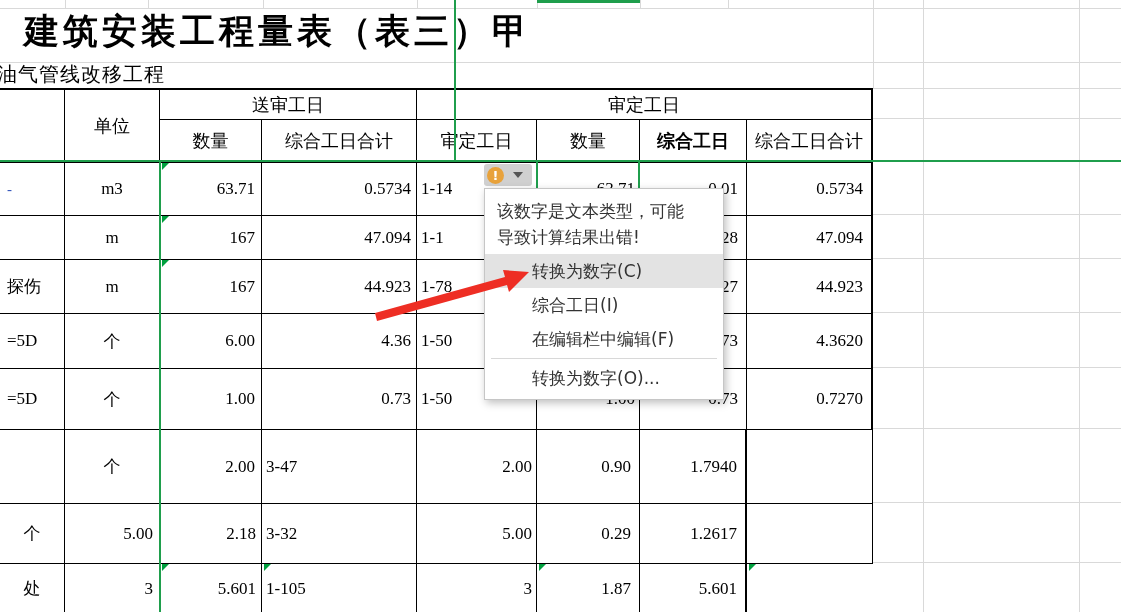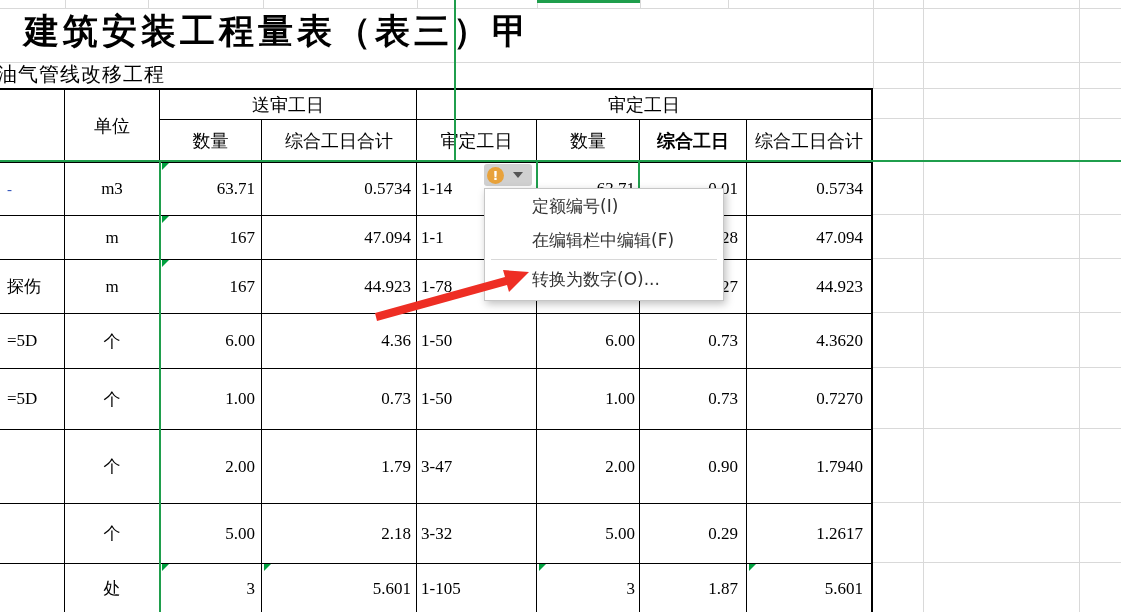--- a/index.html
+++ b/index.html
@@ -130,21 +130,20 @@
     <div class="c-unit">个</div>
     <div class="c-sqty">1.00</div>
     <div class="c-stotal">0.73</div>
     <div class="c-code">1-50</div>
     <div class="c-aqty">1.00</div>
     <div class="c-arate">0.73</div>
     <div class="c-atotal last">0.7270</div>
     <div class="c-label"></div>
     <div class="c-unit">个</div>
     <div class="c-sqty">2.00</div>
-    <div class="c-stotal">1.79</div>
     <div class="c-code">3-47</div>
     <div class="c-aqty">2.00</div>
     <div class="c-arate">0.90</div>
     <div class="c-atotal last">1.7940</div>
     <div class="c-label"></div>
     <div class="c-unit">个</div>
     <div class="c-sqty">5.00</div>
     <div class="c-stotal">2.18</div>
     <div class="c-code">3-32</div>
     <div class="c-aqty">5.00</div>
@@ -175,21 +174,26 @@
     <div class="err-tri" style="left: 539px; top: 564px;"></div>
     <div class="err-tri" style="left: 749px; top: 564px;"></div>
   </div>
 
 <div id="err-btn" class="abs">
   <div id="err-circle">!</div>
   <div id="err-caret"></div>
 </div>
 
 <div id="menu" class="abs">
-  <div class="item">定额编号(I)</div>
+  <div class="msg">
+    <div>该数字是文本类型，可能</div>
+    <div>导致计算结果出错!</div>
+  </div>
+  <div class="item hl">转换为数字(C)</div>
+  <div class="item">综合工日(I)</div>
   <div class="item">在编辑栏中编辑(F)</div>
   <div class="sep"></div>
   <div class="item">转换为数字(O)...</div>
 </div>
 
 <svg width="1121" height="612">
   <polygon points="375,313 505,277 503,270 529,272 509,292 507,285 377,321" fill="#ee2e24"></polygon>
 </svg>
 
 </body></html>

